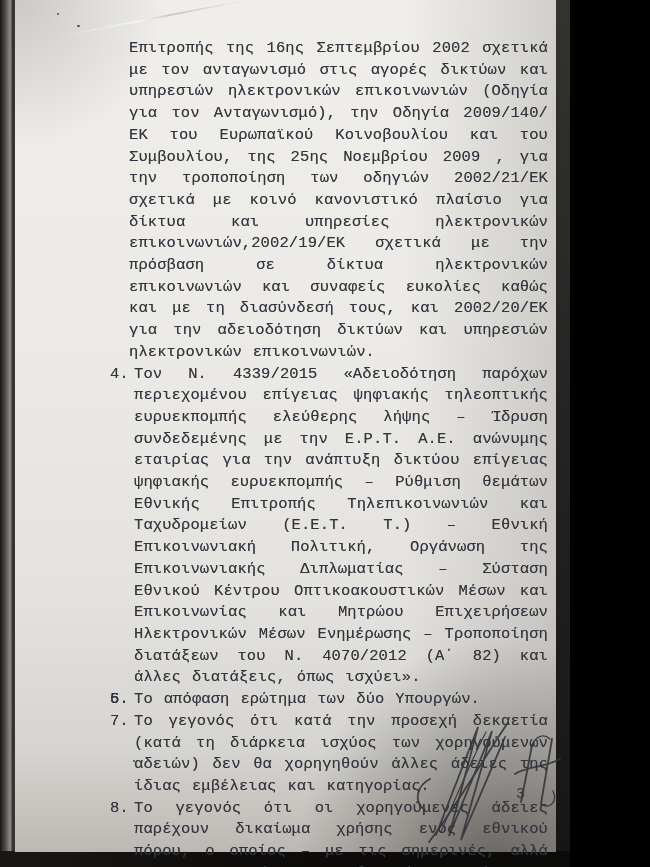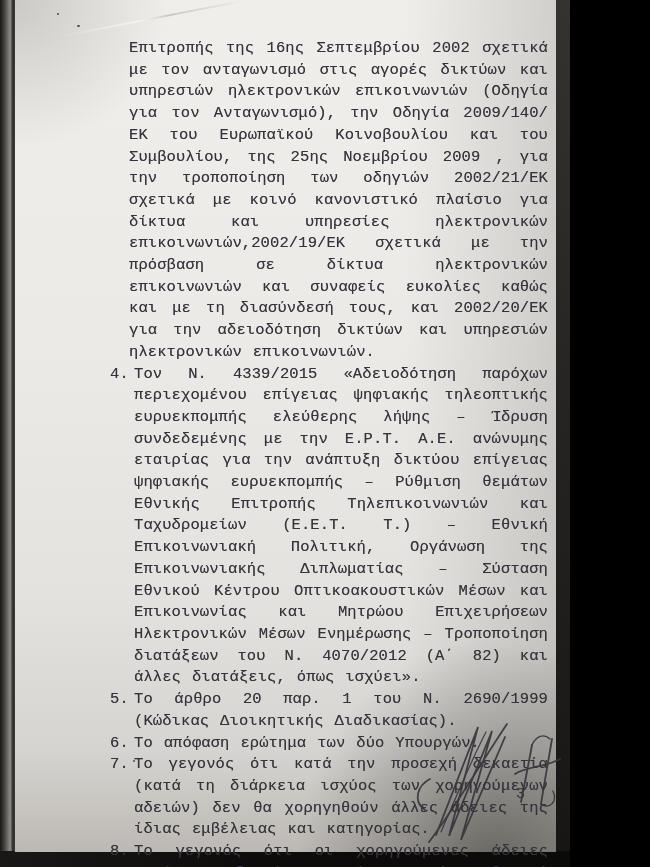--- a/index.html
+++ b/index.html
@@ -66,21 +66,21 @@
     <div class="speck" style="left:118px;top:760px;width:2px;height:2px;"></div>
   </div>
 
   <div class="doc">
     <div class="para">Επιτροπής της 16ης Σεπτεμβρίου 2002 σχετικά με τον ανταγωνισμό στις αγορές δικτύων και υπηρεσιών ηλεκτρονικών επικοινωνιών (Οδηγία για τον Ανταγωνισμό), την Οδηγία 2009/140/ΕΚ του Ευρωπαϊκού Κοινοβουλίου και του Συμβουλίου, της 25ης Νοεμβρίου 2009 , για την τροποποίηση των οδηγιών 2002/21/ΕΚ σχετικά με κοινό κανονιστικό πλαίσιο για δίκτυα και υπηρεσίες ηλεκτρονικών επικοινωνιών,2002/19/ΕΚ σχετικά με την πρόσβαση σε δίκτυα ηλεκτρονικών επικοινωνιών και συναφείς ευκολίες καθώς και με τη διασύνδεσή τους, και 2002/20/ΕΚ για την αδειοδότηση δικτύων και υπηρεσιών ηλεκτρονικών επικοινωνιών.</div>
 
     <div class="li">
       <span class="num">4.</span><span>Τον Ν. 4339/2015 «Αδειοδότηση παρόχων περιεχομένου επίγειας ψηφιακής τηλεοπτικής ευρυεκπομπής ελεύθερης λήψης – Ίδρυση συνδεδεμένης με την Ε.Ρ.Τ. Α.Ε. ανώνυμης εταιρίας για την ανάπτυξη δικτύου επίγειας ψηφιακής ευρυεκπομπής – Ρύθμιση θεμάτων Εθνικής Επιτροπής Τηλεπικοινωνιών και Ταχυδρομείων (Ε.Ε.Τ. Τ.) – Εθνική Επικοινωνιακή Πολιτική, Οργάνωση της Επικοινωνιακής Διπλωματίας – Σύσταση Εθνικού Κέντρου Οπτικοακουστικών Μέσων και Επικοινωνίας και Μητρώου Επιχειρήσεων Ηλεκτρονικών Μέσων Ενημέρωσης – Τροποποίηση διατάξεων του Ν. 4070/2012 (Α΄ 82) και άλλες διατάξεις, όπως ισχύει».</span>
     </div>
     <div class="li">
-      <span class="num">5.</span><span>Το άρθρο 20 παρ. 1 του Ν. 2690/1999 (Κώδικας Διοικητικής Διαδικασίας).</span>
+      <span class="num">5.</span>
     </div>
     <div class="li">
       <span class="num">6.</span><span>Το απόφαση ερώτημα των δύο Υπουργών.</span>
     </div>
     <div class="li">
       <span class="num">7.</span><span>Το γεγονός ότι κατά την προσεχή δεκαετία (κατά τη διάρκεια ισχύος των χορηγούμενων αδειών) δεν θα χορηγηθούν άλλες άδειες της ίδιας εμβέλειας και κατηγορίας.</span>
     </div>
     <div class="li">
       <span class="num">8.</span><span>Το γεγονός ότι οι χορηγούμενες άδειες παρέχουν δικαίωμα χρήσης ενός εθνικού πόρου, ο οποίος – με τις σημερινές, αλλά και τις γνωστές, μη υιοθετημένες εισέτι στη χώρα μας, αλλά και στο μεγαλύτερο μέρος της Εθνικού, τεχνολογίες - δεν είναι απεριόριστος.</span>
     </div>

